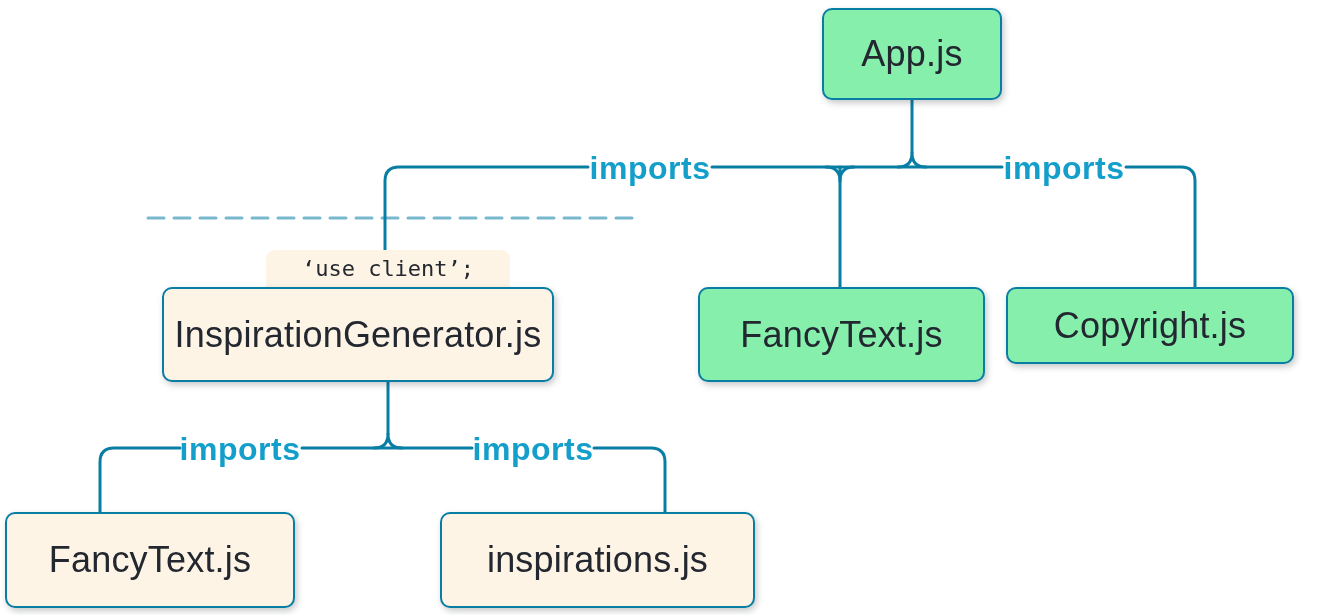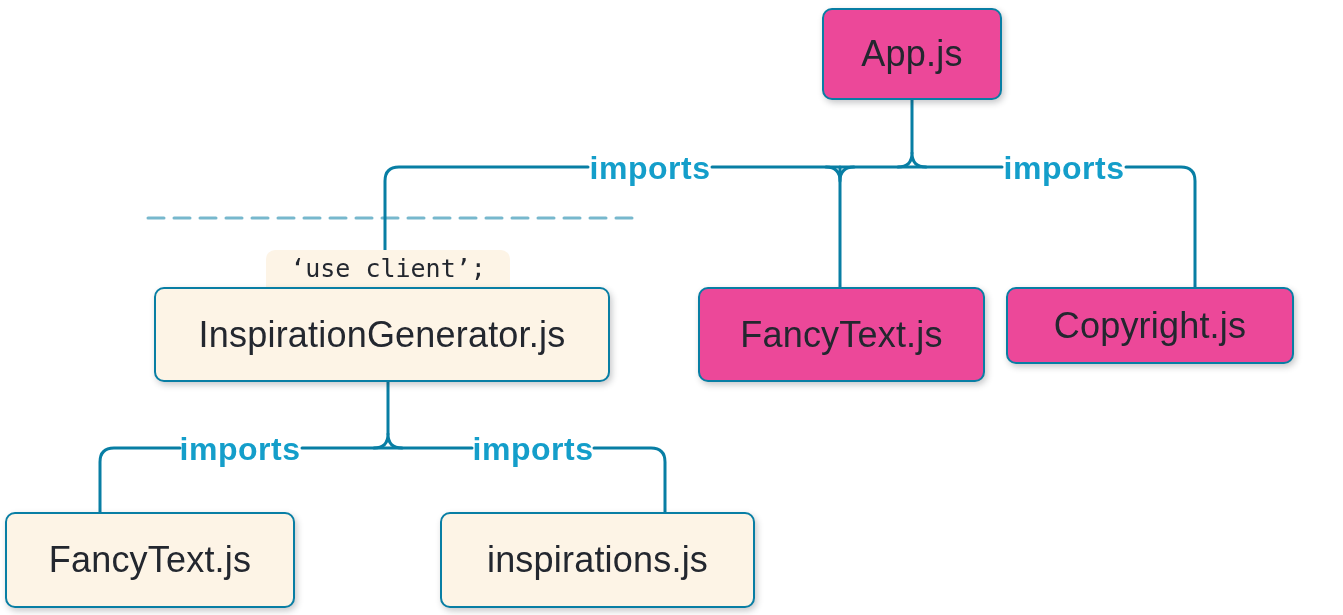--- a/index.html
+++ b/index.html
@@ -17,31 +17,31 @@
     position:absolute;
     box-sizing:border-box;
     border:2.5px solid #087EA4;
     border-radius:10px;
     display:flex;align-items:center;justify-content:center;
     color:#23272F;
     font-size:36px;font-weight:500;
     box-shadow:2px 3px 6px rgba(35,39,47,0.25);
     letter-spacing:.2px;
   }
-  .node.server{background:#ec4899;}
+  .node.server{background:#86efac;}
   .node.client{background:#FDF4E6;}
   .directive-tab{
     position:absolute;
     box-sizing:border-box;
     background:#FDF4E6;
     border-radius:9px 9px 0 0;
     display:flex;align-items:center;justify-content:center;
     color:#23272F;
     font-family:"DejaVu Sans Mono", monospace;
-    font-size:25px;font-weight:500;
+    font-size:22px;font-weight:500;
   }
   .edge-label{
     position:absolute;
     transform:translate(-50%,-50%);
     color:#149ECA;
     font-size:32px;font-weight:700;
     white-space:nowrap;
     letter-spacing:.5px;
   }
 </style>
@@ -82,21 +82,21 @@
   <span class="edge-label" style="left:533px;top:449px;">imports</span>
 
   <div class="node server" style="left:822px;top:8px;width:180px;height:92px;">
     <span>App.js</span>
   </div>
 
   <div class="directive-tab" style="left:266px;top:250px;width:244px;height:37px;">
     <span>‘use client’;</span>
   </div>
 
-  <div class="node client" style="left:154px;top:287px;width:456px;height:95px;">
+  <div class="node client" style="left:162px;top:287px;width:392px;height:95px;">
     <span>InspirationGenerator.js</span>
   </div>
 
   <div class="node server" style="left:698px;top:287px;width:287px;height:95px;">
     <span>FancyText.js</span>
   </div>
 
   <div class="node server" style="left:1006px;top:287px;width:288px;height:77px;">
     <span>Copyright.js</span>
   </div>

